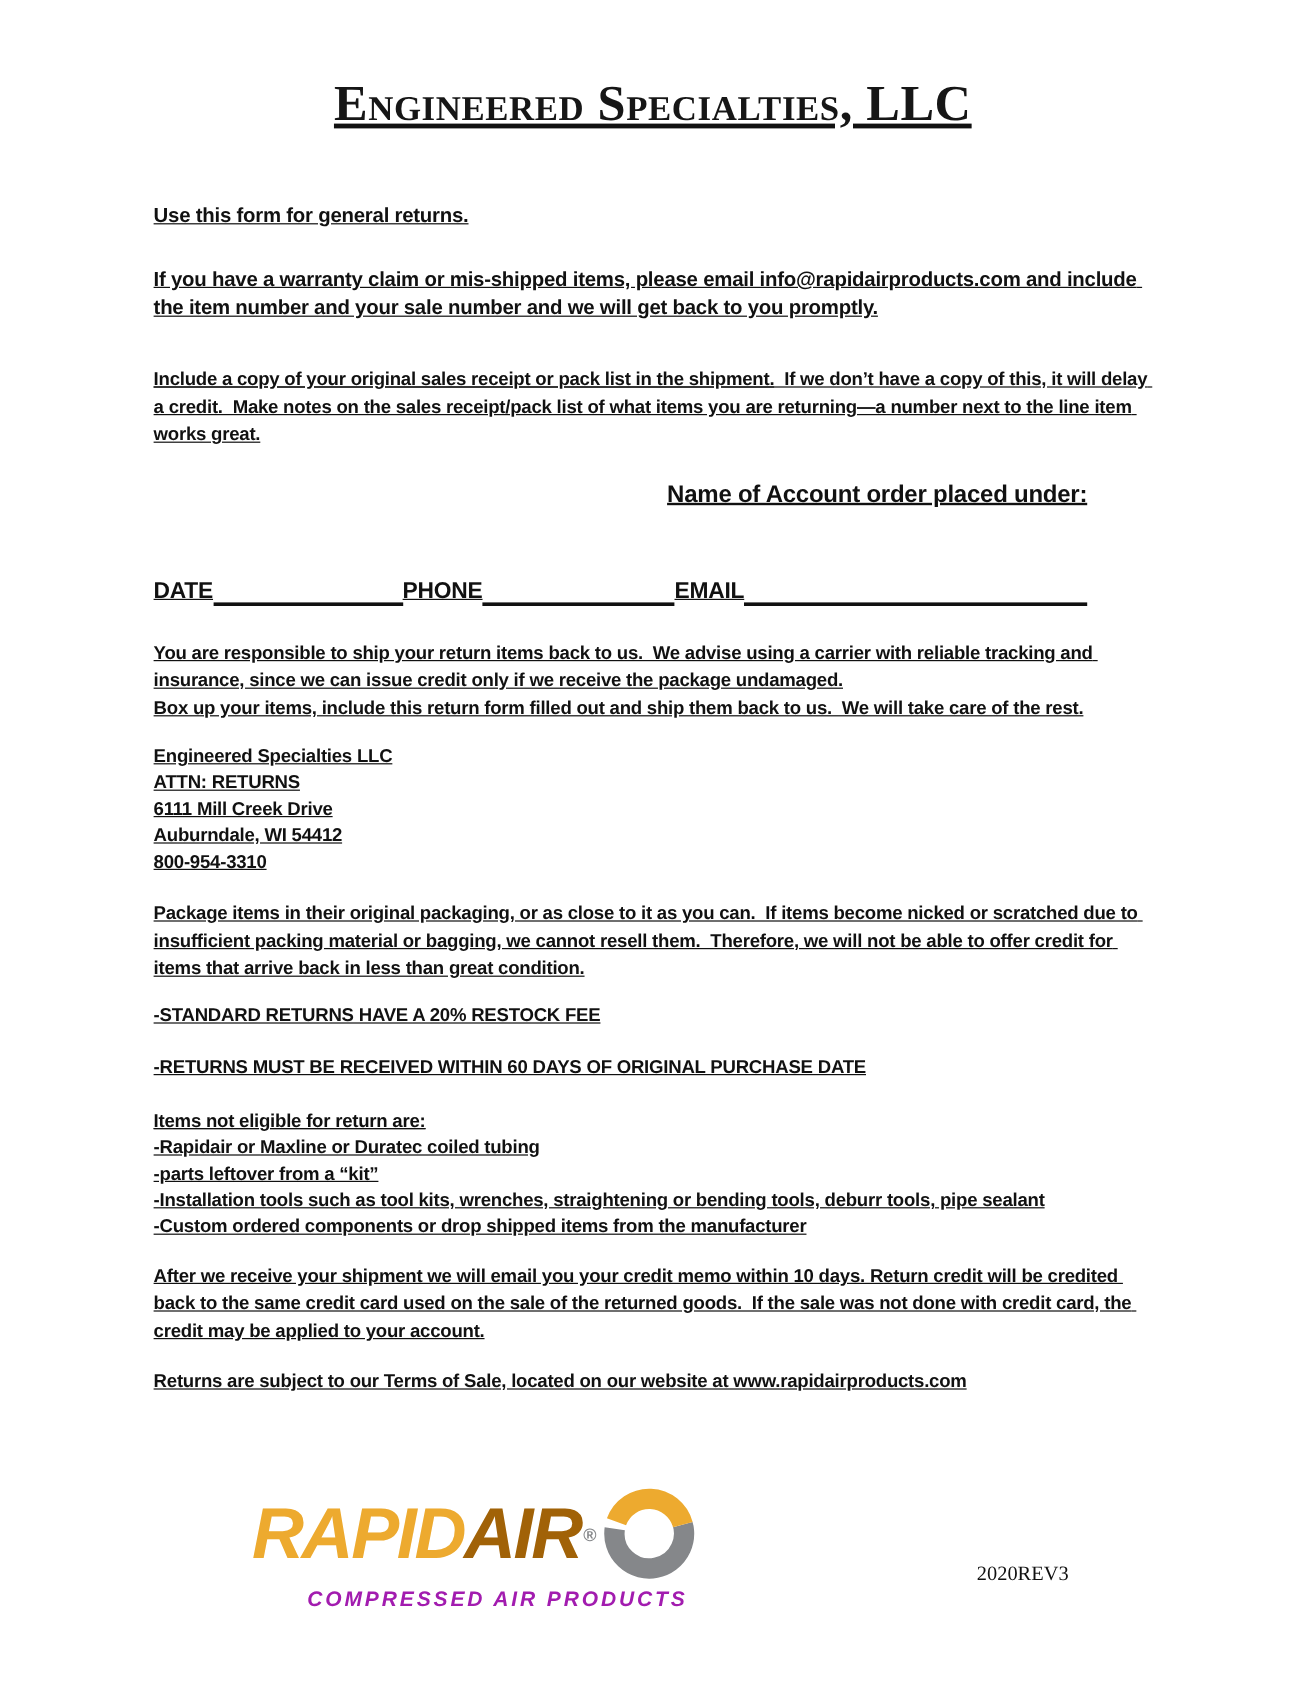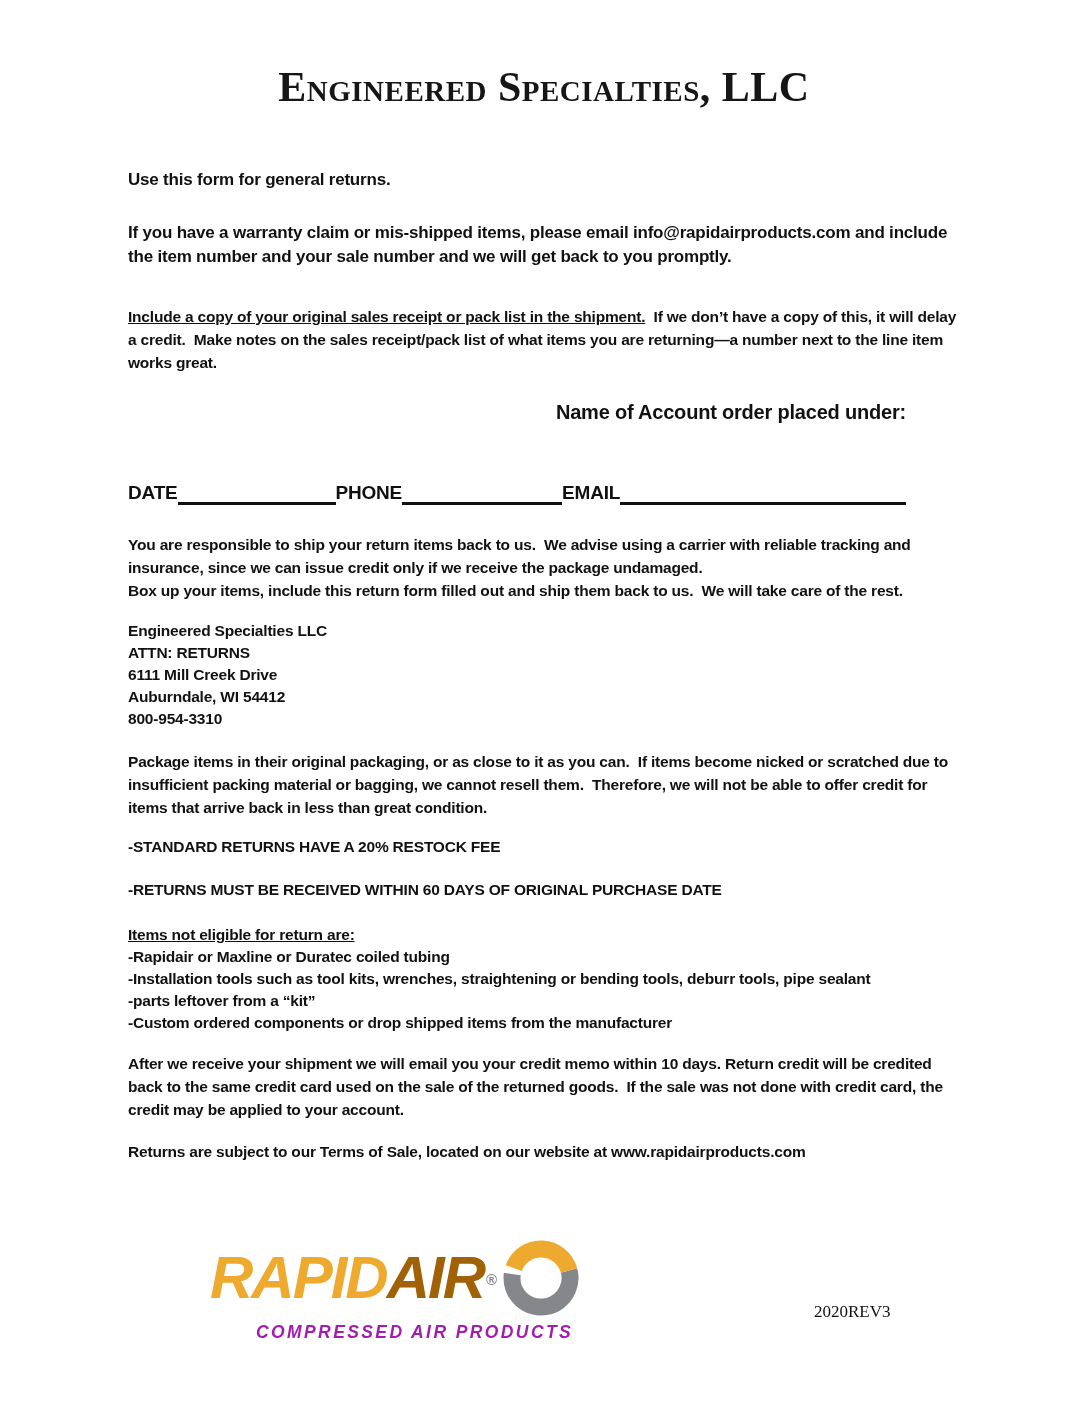--- a/index.html
+++ b/index.html
@@ -8,20 +8,21 @@
     position:relative;
     width:1088px; height:1408px;
     margin:0 auto;
     background:#ffffff;
     color:#111111;
     font-family:"Liberation Sans", sans-serif;
     font-weight:bold;
     padding:64px 128px 15px 128px;
     overflow:hidden;
     letter-spacing:-0.2px;
+    text-decoration:underline;
   }
   .doc-title {
     font-family:"Liberation Serif", serif;
     font-variant:small-caps;
     font-weight:700;
     font-size:42px;
     line-height:1.1;
     text-align:center;
     color:#161616;
     letter-spacing:0.5px;
@@ -128,22 +129,22 @@
   </div>
 
   <p class="body-text mb-pack">Package items in their original packaging, or as close to it as you can.  If items become nicked or scratched due to insufficient packing material or bagging, we cannot resell them.  Therefore, we will not be able to offer credit for items that arrive back in less than great condition.</p>
 
   <p class="tight mb-pol1">-STANDARD RETURNS HAVE A 20% RESTOCK FEE</p>
   <p class="tight mb-pol2">-RETURNS MUST BE RECEIVED WITHIN 60 DAYS OF ORIGINAL PURCHASE DATE</p>
 
   <div class="tight mb-elig">
     <div class="line u">Items not eligible for return are:</div>
     <div class="line">-Rapidair or Maxline or Duratec coiled tubing</div>
+    <div class="line">-parts leftover from a “kit”</div>
     <div class="line">-Installation tools such as tool kits, wrenches, straightening or bending tools, deburr tools, pipe sealant</div>
-    <div class="line">-parts leftover from a “kit”</div>
     <div class="line">-Custom ordered components or drop shipped items from the manufacturer</div>
   </div>
 
   <p class="body-text mb-credit">After we receive your shipment we will email you your credit memo within 10 days. Return credit will be credited back to the same credit card used on the sale of the returned goods.  If the sale was not done with credit card, the credit may be applied to your account.</p>
 
   <p class="body-text">Returns are subject to our Terms of Sale, located on our website at www.rapidairproducts.com</p>
 
   <div class="footer">
     <div class="logo">
       <div class="logo-row">

